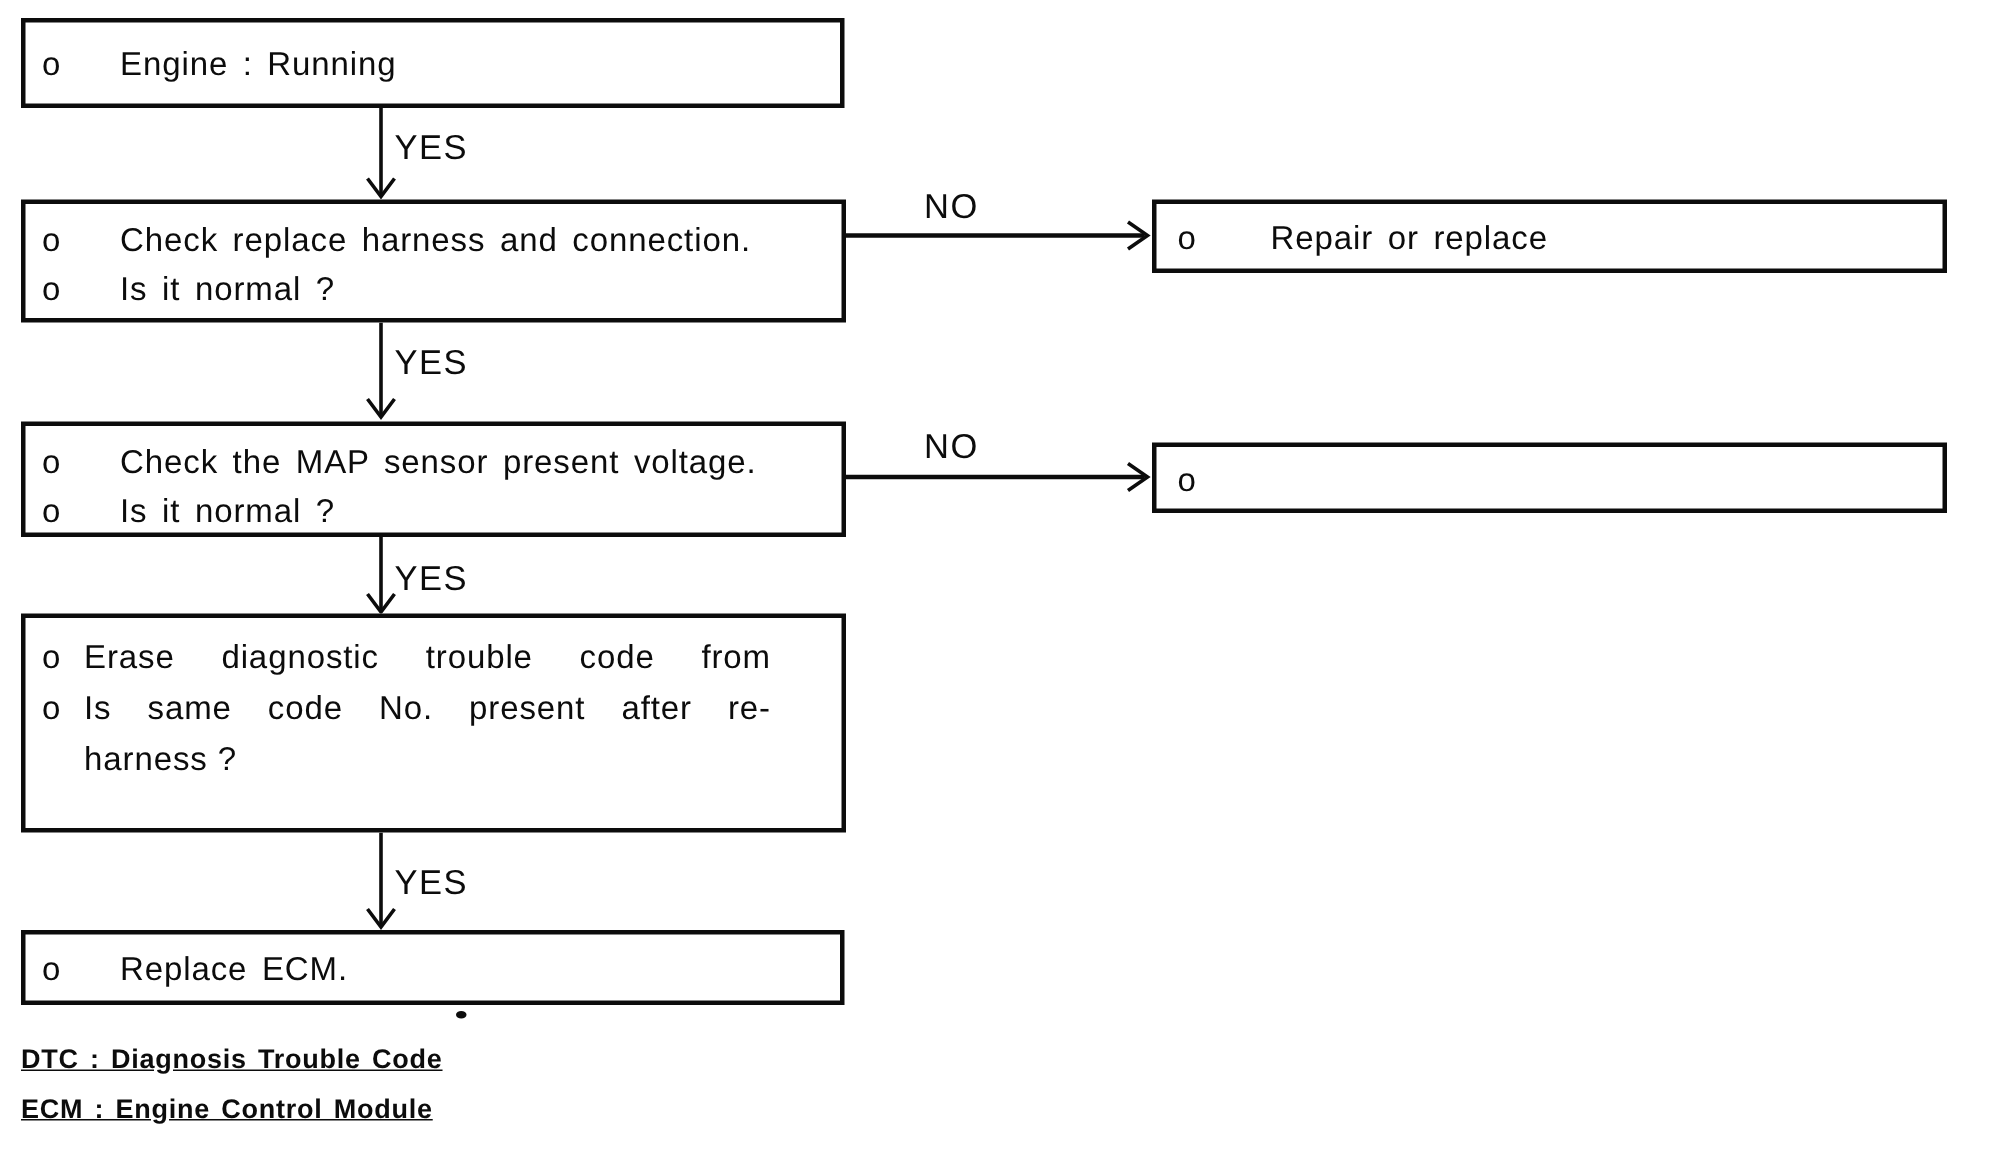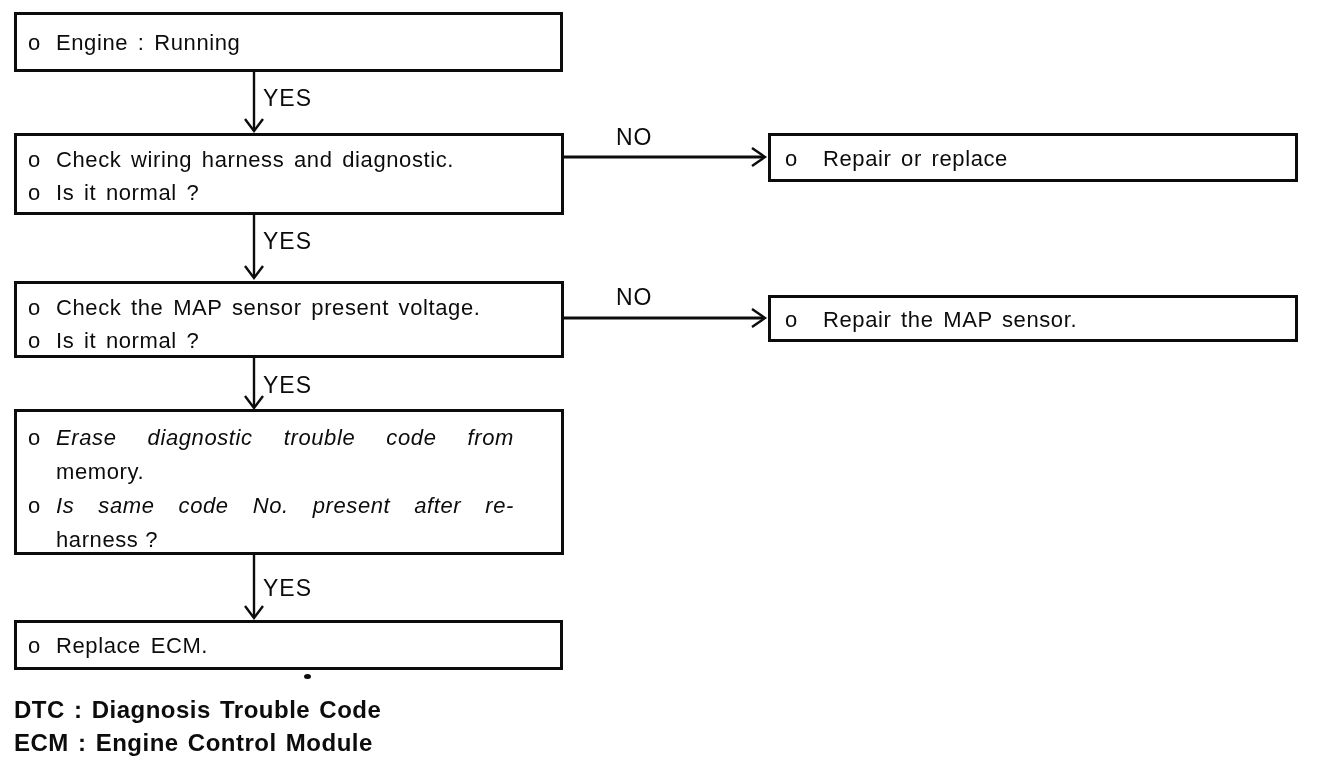--- a/index.html
+++ b/index.html
@@ -31,54 +31,55 @@
     padding-left: 11px;
     box-sizing: border-box;
     font-size: 22px;
     letter-spacing: 0.5px;
   }
   .btext {
     font-size: 22px;
     letter-spacing: 0.6px;
     word-spacing: 3px;
     white-space: nowrap;
+    margin-left: 24px;
   }
   .blines {
     width: 458px;
   }
   .blines div {
     font-size: 22px;
     letter-spacing: 0.6px;
     line-height: 34px;
   }
   .jline {
     text-align: justify;
     text-align-last: justify;
-    font-style: italic;
   }
   .box-single .brow { line-height: 26px; }
   .box-double .brow { line-height: 33px; }
   .edge-label {
     position: absolute;
     font-size: 23px;
     font-weight: 400;
     letter-spacing: 1px;
     line-height: 26px;
     white-space: nowrap;
   }
   .arrow-svg {
     position: absolute;
   }
   .footnote {
     position: absolute;
-    font-size: 24px;
+    font-size: 18px;
     font-weight: 700;
     letter-spacing: 0.5px;
     word-spacing: 2px;
     white-space: nowrap;
+    text-decoration: underline;
   }
   .artifact-dot {
     position: absolute;
     left: 304px;
     top: 674px;
     width: 7px;
     height: 5px;
     background: #0c0c0c;
     border-radius: 50%;
   }
@@ -97,21 +98,21 @@
 
   <svg class="arrow-svg" style="left:241px; top:72px;" width="26" height="61" viewBox="0 0 26 61">
     <line x1="13" y1="0" x2="13" y2="58" stroke="#0c0c0c" stroke-width="2.4"></line>
     <polyline points="4,47 13,59 22,47" fill="none" stroke="#0c0c0c" stroke-width="2.4"></polyline>
   </svg>
   <div class="edge-label" style="left:263px; top:85px;">YES</div>
 
   <div class="fbox box-double" style="left:14px; top:133px; width:550px; height:82px; padding-top:7px;">
     <div class="brow">
       <span class="bullet">o</span>
-      <span class="btext">Check wiring harness and diagnostic.</span>
+      <span class="btext">Check replace harness and connection.</span>
     </div>
     <div class="brow">
       <span class="bullet">o</span>
       <span class="btext">Is it normal ?</span>
     </div>
   </div>
 
   <svg class="arrow-svg" style="left:564px; top:144px;" width="204" height="26" viewBox="0 0 204 26">
     <line x1="0" y1="13" x2="199" y2="13" stroke="#0c0c0c" stroke-width="3"></line>
     <polyline points="188,4 201,13 188,22" fill="none" stroke="#0c0c0c" stroke-width="2.4"></polyline>
@@ -144,36 +145,34 @@
 
   <svg class="arrow-svg" style="left:564px; top:305px;" width="204" height="26" viewBox="0 0 204 26">
     <line x1="0" y1="13" x2="199" y2="13" stroke="#0c0c0c" stroke-width="3"></line>
     <polyline points="188,4 201,13 188,22" fill="none" stroke="#0c0c0c" stroke-width="2.4"></polyline>
   </svg>
   <div class="edge-label" style="left:616px; top:284px;">NO</div>
 
   <div class="fbox box-single" style="left:768px; top:295px; width:530px; height:47px; padding-top:9px;">
     <div class="brow">
       <span class="bullet" style="flex-basis:52px; padding-left:14px;">o</span>
-      <span class="btext">Repair the MAP sensor.</span>
     </div>
   </div>
 
   <svg class="arrow-svg" style="left:241px; top:358px;" width="26" height="52" viewBox="0 0 26 52">
     <line x1="13" y1="0" x2="13" y2="49" stroke="#0c0c0c" stroke-width="2.4"></line>
     <polyline points="4,38 13,50 22,38" fill="none" stroke="#0c0c0c" stroke-width="2.4"></polyline>
   </svg>
   <div class="edge-label" style="left:263px; top:372px;">YES</div>
 
   <div class="fbox" style="left:14px; top:409px; width:550px; height:146px; padding-top:9px;">
     <div class="brow">
       <span class="bullet" style="line-height:34px;">o</span>
       <div class="blines">
         <div class="jline">Erase diagnostic trouble code from</div>
-        <div>memory.</div>
       </div>
     </div>
     <div class="brow">
       <span class="bullet" style="line-height:34px;">o</span>
       <div class="blines">
         <div class="jline">Is same code No. present after re-</div>
         <div>harness ?</div>
       </div>
     </div>
   </div>

